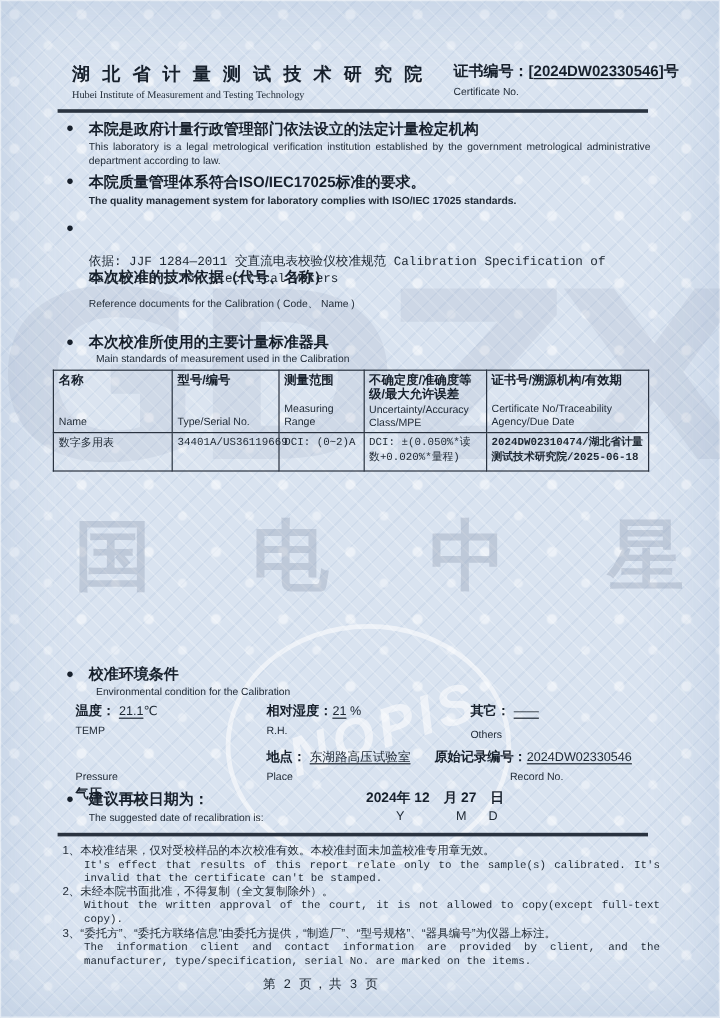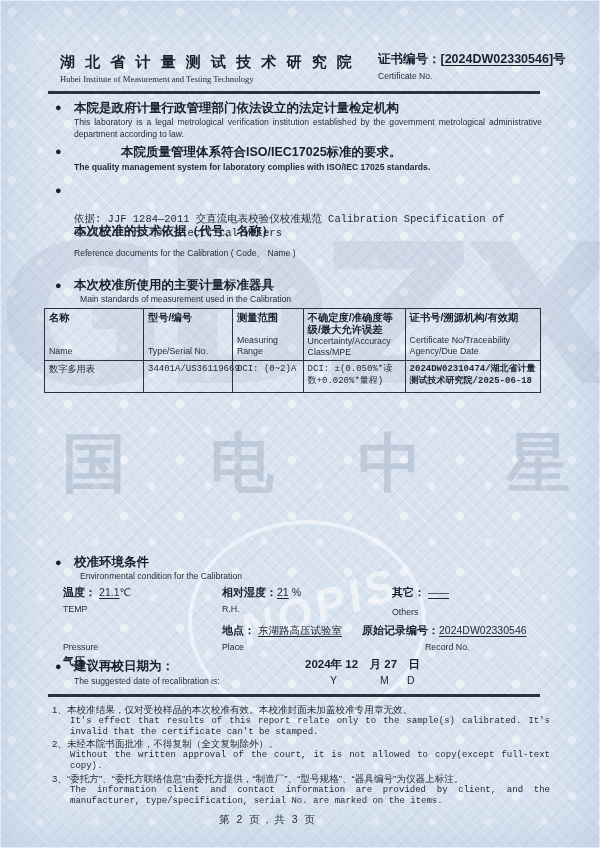--- a/index.html
+++ b/index.html
@@ -92,21 +92,21 @@
   <div class="abs inst-en" style="left:60px;top:74px;">Hubei Institute of Measurement and Testing Technology</div>
   <div class="abs cert-line" style="left:378px;top:51px;"><span>证书编号：[</span><span class="ul">2024DW02330546</span><span>]号</span></div>
   <div class="abs cert-en" style="left:378px;top:71px;">Certificate No.</div>
   <div class="rule" style="left:48px;top:91px;width:492px;height:3px;"></div>
 
   <div class="abs bullet" style="left:55px;top:101px;">●</div>
   <div class="abs h-cn" style="left:74px;top:100px;">本院是政府计量行政管理部门依法设立的法定计量检定机构</div>
   <div class="abs h-en" style="left:74px;top:117px;width:468px;text-align:justify;">This laboratory is a legal metrological verification institution established by the government metrological administrative department according to law.</div>
 
   <div class="abs bullet" style="left:55px;top:145px;">●</div>
-  <div class="abs h-cn" style="left:74px;top:144px;margin-left:47px;">本院质量管理体系符合ISO/IEC17025标准的要求。</div>
+  <div class="abs h-cn" style="left:74px;top:144px;">本院质量管理体系符合ISO/IEC17025标准的要求。</div>
   <div class="abs h-en" style="left:74px;top:162px;width:468px;font-weight:bold;">The quality management system for laboratory complies with ISO/IEC 17025 standards.</div>
 
   <div class="abs bullet" style="left:55px;top:184px;">●</div>
   <div class="abs h-cn" style="left:74px;top:183px;margin-top:40px;">本次校准的技术依据（代号、名称）</div>
   <div class="abs h-en" style="left:74px;top:200px;width:468px;margin-top:48px;">Reference documents for the Calibration ( Code、 Name )</div>
   <div class="abs mono ref-detail" style="left:74px;top:213px;width:462px;">依据: JJF 1284—2011 交直流电表校验仪校准规范   Calibration Specification of Calibrators for Electrical Meters</div>
 
   <div class="abs bullet" style="left:55px;top:279px;">●</div>
   <div class="abs h-cn" style="left:74px;top:277px;">本次校准所使用的主要计量标准器具</div>
   <div class="abs h-en" style="left:80px;top:294px;">Main standards of measurement used in the Calibration</div>

